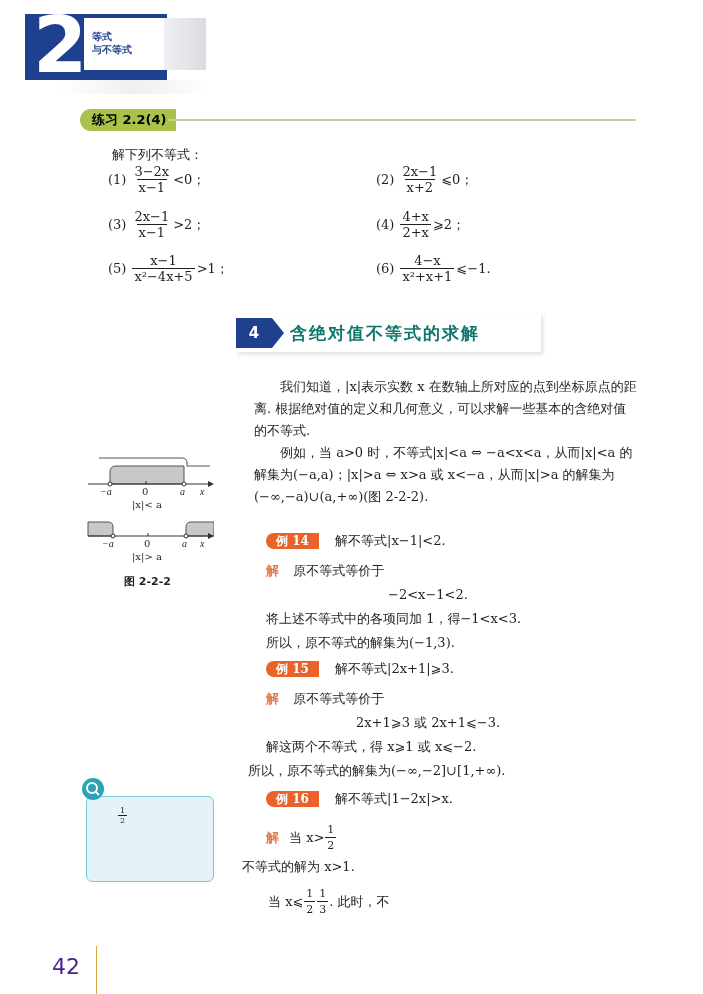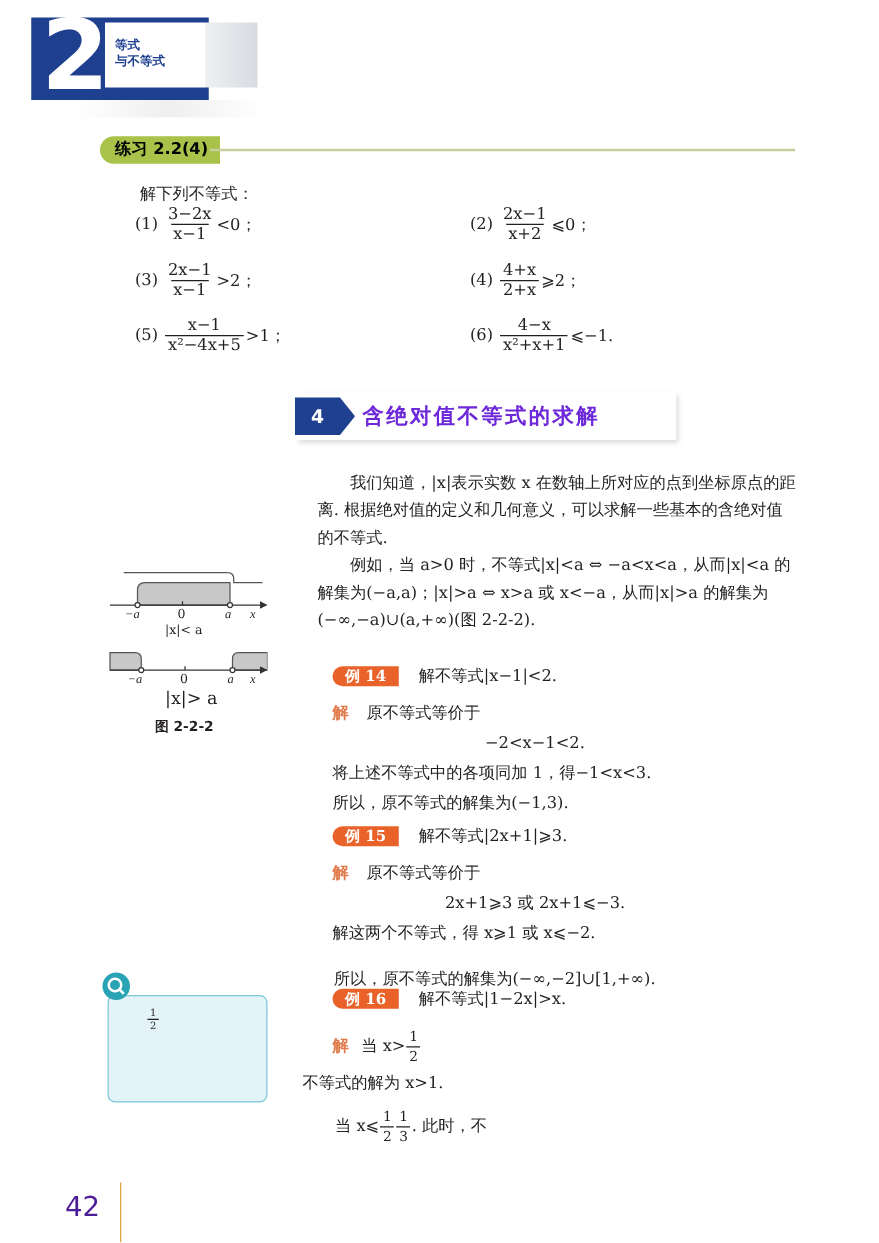--- a/index.html
+++ b/index.html
@@ -28,21 +28,21 @@
   .frac { display:inline-flex; flex-direction:column; align-items:center; margin:0 2px 0 6px; font-size:13px; }
   .frac .num { padding:0 2px; line-height:15px; }
   .frac .den { border-top:1px solid #231f20; padding:0 2px; line-height:15px; }
 
   
   .sec-box { left:236px; top:314px; width:305px; height:38px; background:#fff; box-shadow:2px 2px 4px #ddd; }
   .sec-num { left:236px; top:318px; width:36px; height:30px; background:#1f3f8f; color:#fff; font-weight:bold;
              font-size:15px; line-height:30px; text-align:center; }
   .sec-arrow { left:272px; top:318px; width:0; height:0; border-top:15px solid transparent; border-bottom:15px solid transparent;
                border-left:12px solid #1f3f8f; }
-  .sec-title { left:290px; top:320px; font-size:17px; font-weight:bold; color:#6d28d9; letter-spacing:2px; line-height:26px; }
+  .sec-title { left:290px; top:320px; font-size:17px; font-weight:bold; color:#0f766e; letter-spacing:2px; line-height:26px; }
 
   .para { font-size:13px; line-height:22px; }
 
   .badge { background:#e8622a; color:#fff; font-size:12px; font-weight:bold; padding:1px 10px; border-radius:10px 0 0 10px; }
   .jie { color:#e07a4a; font-weight:bold; }
 
   
   .tip { left:86px; top:796px; width:126px; height:84px; background:#e3f3f8; border:1.5px solid #7cc8d8; border-radius:6px; }
   .tip-icon { left:82px; top:778px; width:22px; height:22px; border-radius:50%; background:#2aa3b5; }
   .tip-text { left:95px; top:806px; width:112px; font-size:9px; line-height:15px; color:#2a2a2a; text-align:justify; }
@@ -143,21 +143,21 @@
 </svg>
 <div class="abs" style="left:100px;top:486px;font-size:10px;"><i class="v">−a</i></div>
 <div class="abs" style="left:142px;top:486px;font-size:10px;">0</div>
 <div class="abs" style="left:180px;top:486px;font-size:10px;"><i class="v">a</i></div>
 <div class="abs" style="left:200px;top:486px;font-size:10px;"><i class="v">x</i></div>
 <div class="abs" style="left:132px;top:499px;font-size:10px;">|x|&lt; a</div>
 <div class="abs" style="left:102px;top:538px;font-size:10px;"><i class="v">−a</i></div>
 <div class="abs" style="left:144px;top:538px;font-size:10px;">0</div>
 <div class="abs" style="left:182px;top:538px;font-size:10px;"><i class="v">a</i></div>
 <div class="abs" style="left:200px;top:538px;font-size:10px;"><i class="v">x</i></div>
-<div class="abs" style="left:132px;top:551px;font-size:14px;">|x|&gt; a</div>
+<div class="abs" style="left:132px;top:551px;font-size:10px;">|x|&gt; a</div>
 <div class="abs sans" style="left:124px;top:574px;font-size:11px;font-weight:bold;">图 2-2-2</div>
 
 <div class="abs para" style="left:266px;top:530px;">
   <span class="badge">例 14</span>
   <span style="margin-left:12px;">解不等式|x−1|&lt;2.</span>
 </div>
 <div class="abs para" style="left:266px;top:560px;">
   <span class="jie">解</span>
   <span style="margin-left:10px;">原不等式等价于</span>
 </div>
@@ -168,21 +168,21 @@
 <div class="abs para" style="left:266px;top:658px;">
   <span class="badge">例 15</span>
   <span style="margin-left:12px;">解不等式|2x+1|⩾3.</span>
 </div>
 <div class="abs para" style="left:266px;top:688px;">
   <span class="jie">解</span>
   <span style="margin-left:10px;">原不等式等价于</span>
 </div>
 <div class="abs para" style="left:356px;top:712px;">2x+1⩾3 或 2x+1⩽−3.</div>
 <div class="abs para" style="left:266px;top:736px;">解这两个不等式，得 x⩾1 或 x⩽−2.</div>
-<div class="abs para" style="left:267px;top:760px;margin-top:13px;">所以，原不等式的解集为(−∞,−2]∪[1,+∞).</div>
+<div class="abs para" style="left:248px;top:760px;">所以，原不等式的解集为(−∞,−2]∪[1,+∞).</div>
 
 <div class="abs para" style="left:266px;top:788px;">
   <span class="badge">例 16</span>
   <span style="margin-left:12px;">解不等式|1−2x|&gt;x.</span>
 </div>
 <div class="abs para" style="left:266px;top:822px;display:flex;align-items:center;white-space:nowrap;">
   <span class="jie">解</span>
   <span style="margin-left:10px;">当 x&gt;</span>
   <span class="frac" style="font-size:11px;margin:0 1px;">
       <span class="num">1</span>

